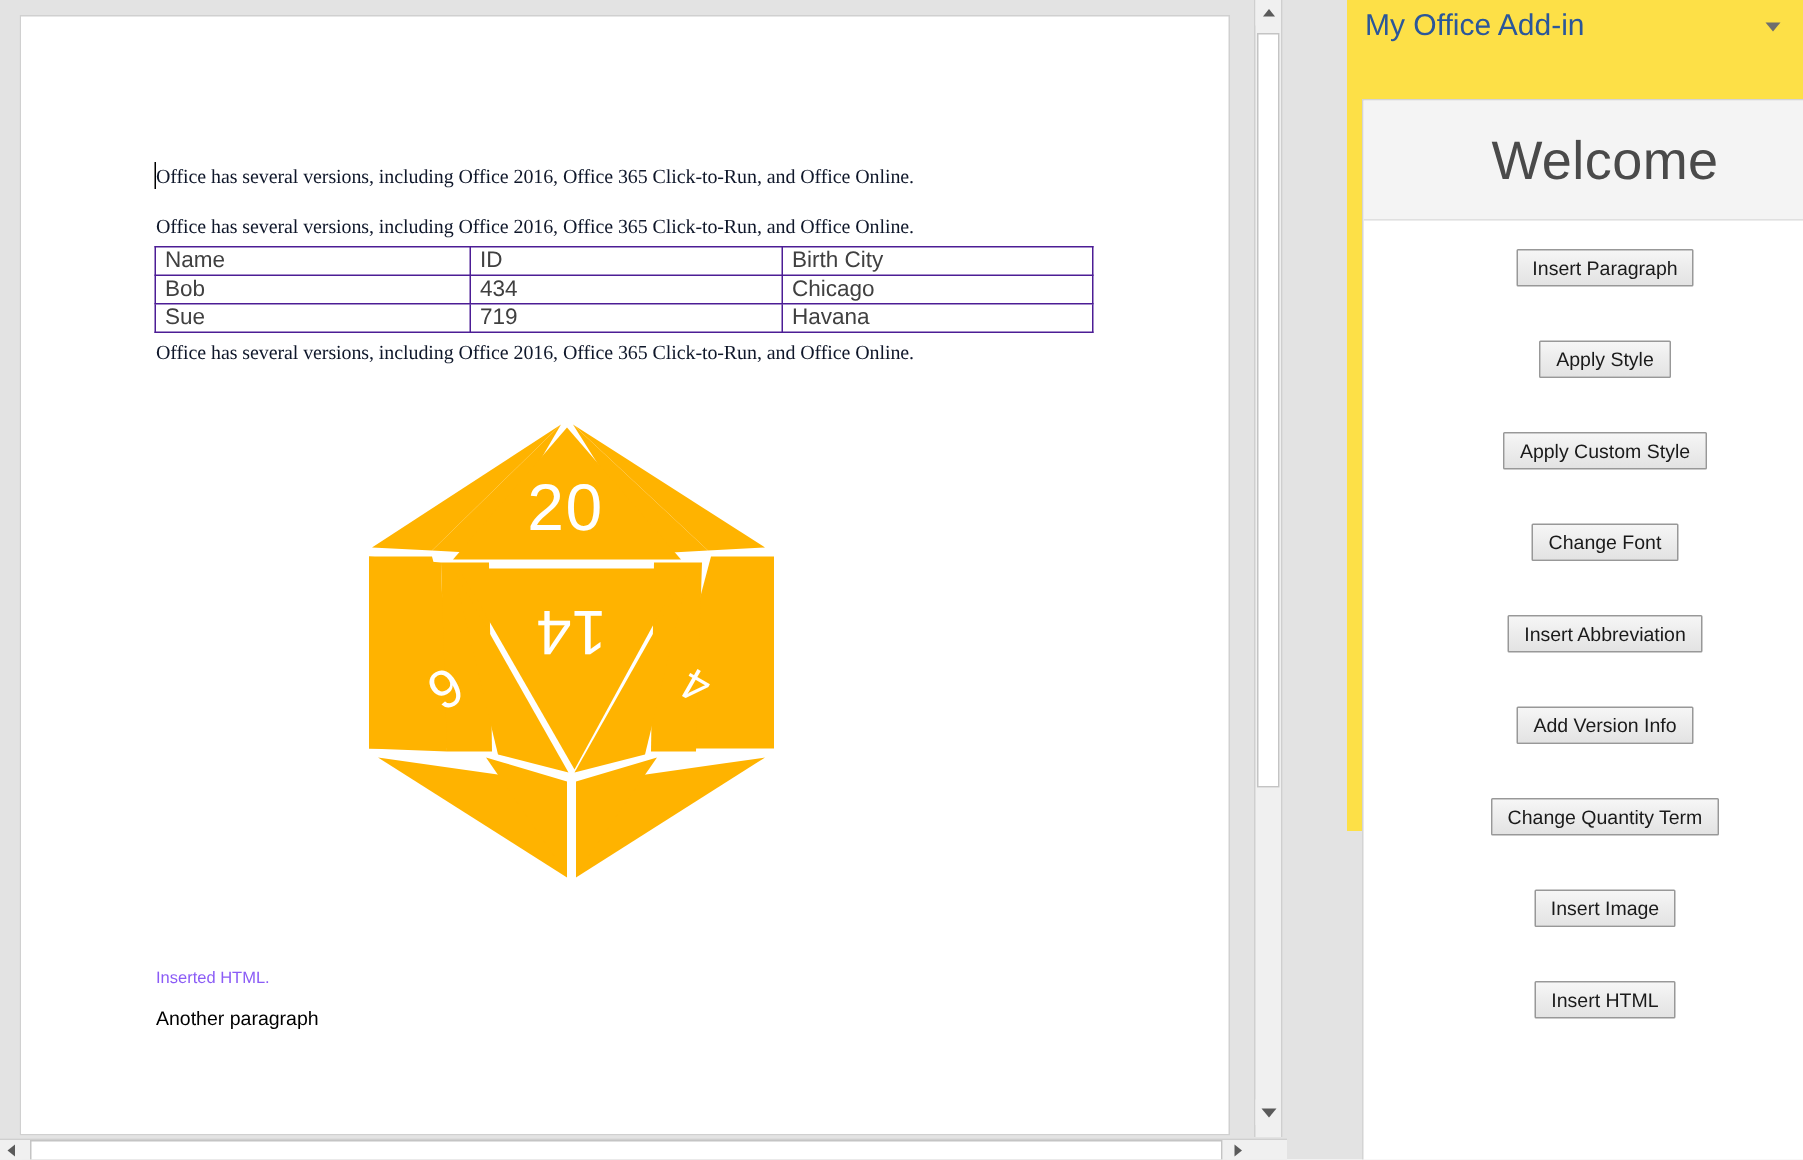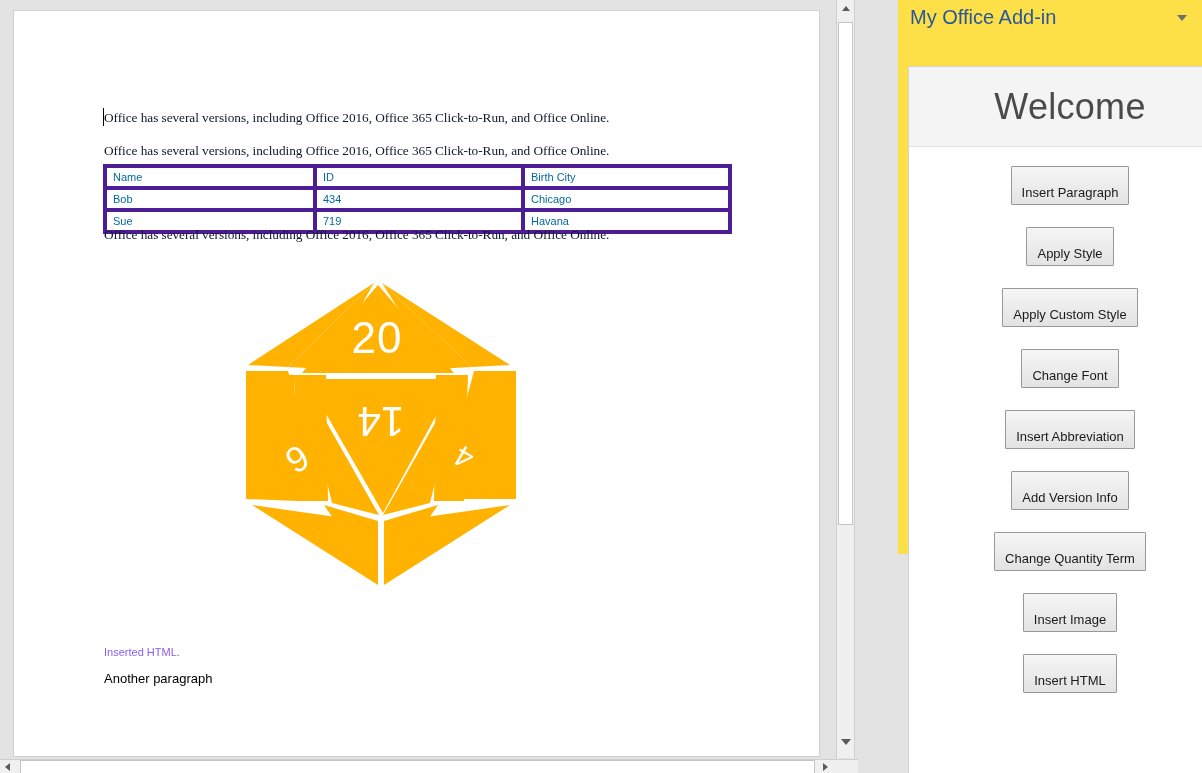--- a/index.html
+++ b/index.html
@@ -67,24 +67,24 @@
   
   #doc-table {
     position: absolute;
     left: 89px;
     top: 153px;
     width: 625px;
     border-collapse: collapse;
     table-layout: fixed;
   }
   #doc-table td {
-    border: 4px solid #4c1d95;
-    font-family: "Liberation Sans", sans-serif;
-    font-size: 11px;
-    color: #0369a1;
+    border: 1px solid #4c1d95;
+    font-family: "Liberation Sans", sans-serif;
+    font-size: 15px;
+    color: #404040;
     padding: 1px 0 1px 6px;
     height: 16px;
     line-height: 16px;
     vertical-align: middle;
   }
   #doc-table col.c1 { width: 210px; }
   #doc-table col.c2 { width: 208px; }
   #doc-table col.c3 { width: 207px; }
 
   
@@ -316,21 +316,21 @@
     padding-top: 18px;
     box-sizing: border-box;
   }
   .addin-btn {
     font-family: "Liberation Sans", sans-serif;
     font-size: 13px;
     color: #1a1a1a;
     background: linear-gradient(to bottom, #f6f6f6 0%, #ededed 45%, #e3e3e3 100%);
     border: 1px solid #989898;
     border-radius: 1px;
-    padding: 18px 10px 4px 10px;
+    padding: 4px 10px 4px 10px;
     line-height: 15px;
     white-space: nowrap;
     cursor: default;
   }
 </style>
 </head>
 <body>
 
 <div id="app">
 

